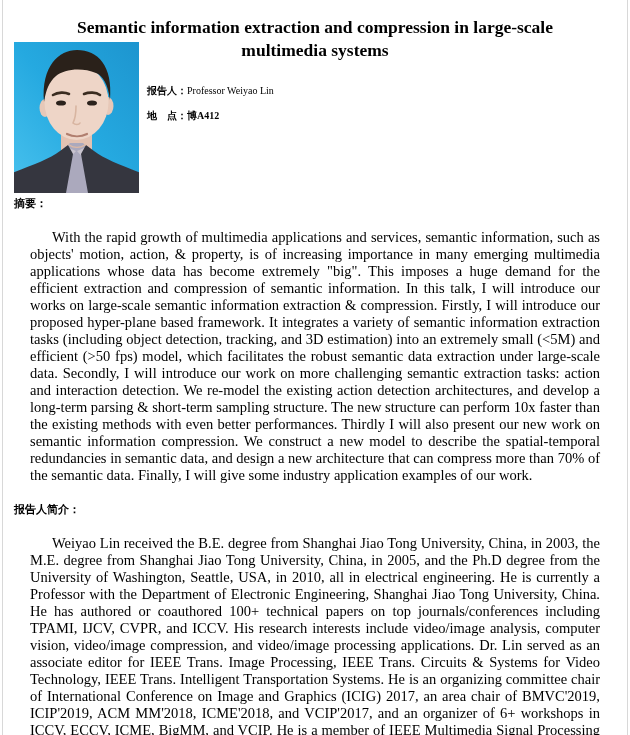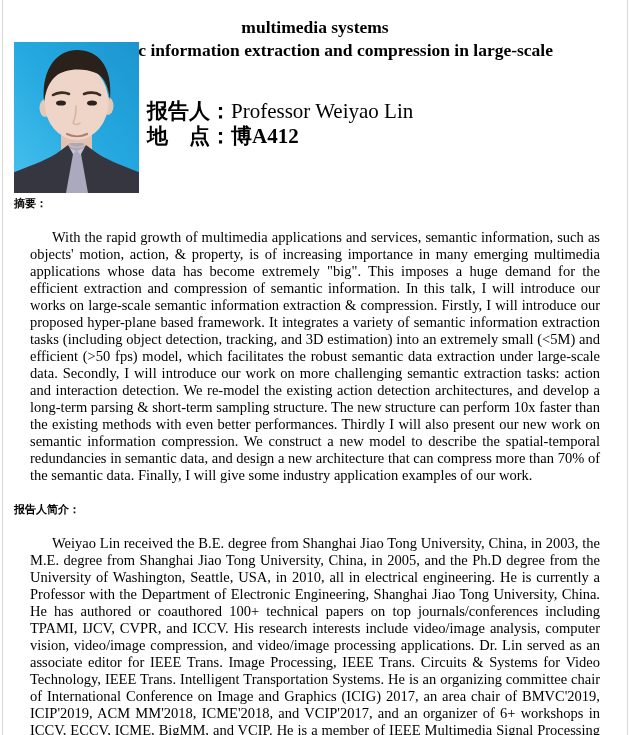--- a/index.html
+++ b/index.html
@@ -38,23 +38,23 @@
     left: 14px;
     top: 42px;
     width: 125px;
     height: 151px;
     display: block;
   }
 
   .info {
     position: absolute;
     left: 147px;
-    top: 99px;
+    top: 78px;
     width: 470px;
-    font-size: 21px;
+    font-size: 10px;
     line-height: 25px;
   }
   .info .label { font-weight: bold; }
   .info .bold-value { font-weight: bold; }
 
   .content {
     position: absolute;
     left: 14px;
     top: 194px;
     width: 602px;
@@ -72,22 +72,22 @@
     text-indent: 22px;
   }
 </style>
 </head>
 <body>
 
 <div class="edge-line edge-left"></div>
 <div class="edge-line edge-right"></div>
 
 <div class="title">
+  <div>Semantic information extraction and compression in large-scale</div>
   <div>multimedia systems</div>
-  <div>Semantic information extraction and compression in large-scale</div>
 </div>
 
 <svg class="photo" viewBox="0 0 125 151" xmlns="http://www.w3.org/2000/svg" preserveAspectRatio="none">
   <defs>
     <linearGradient id="bgGrad" x1="1" y1="0" x2="0" y2="1">
       <stop offset="0" stop-color="#1d95cf"></stop>
       <stop offset="0.5" stop-color="#25a9e0"></stop>
       <stop offset="1" stop-color="#49c2ee"></stop>
     </linearGradient>
   </defs>

